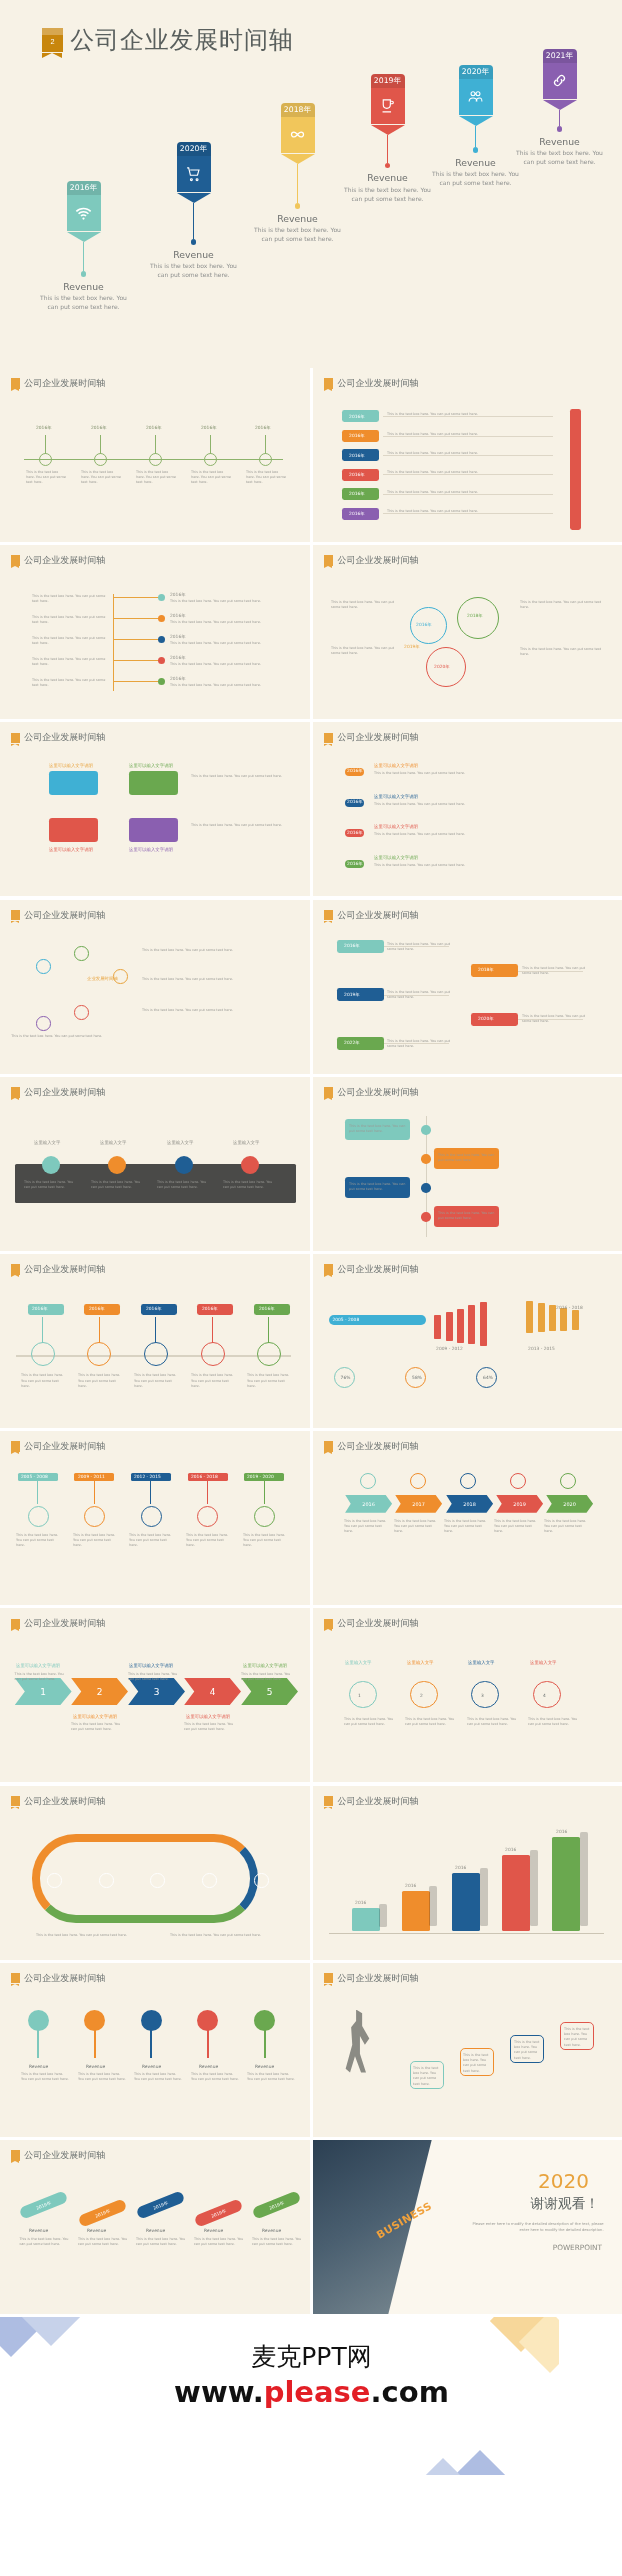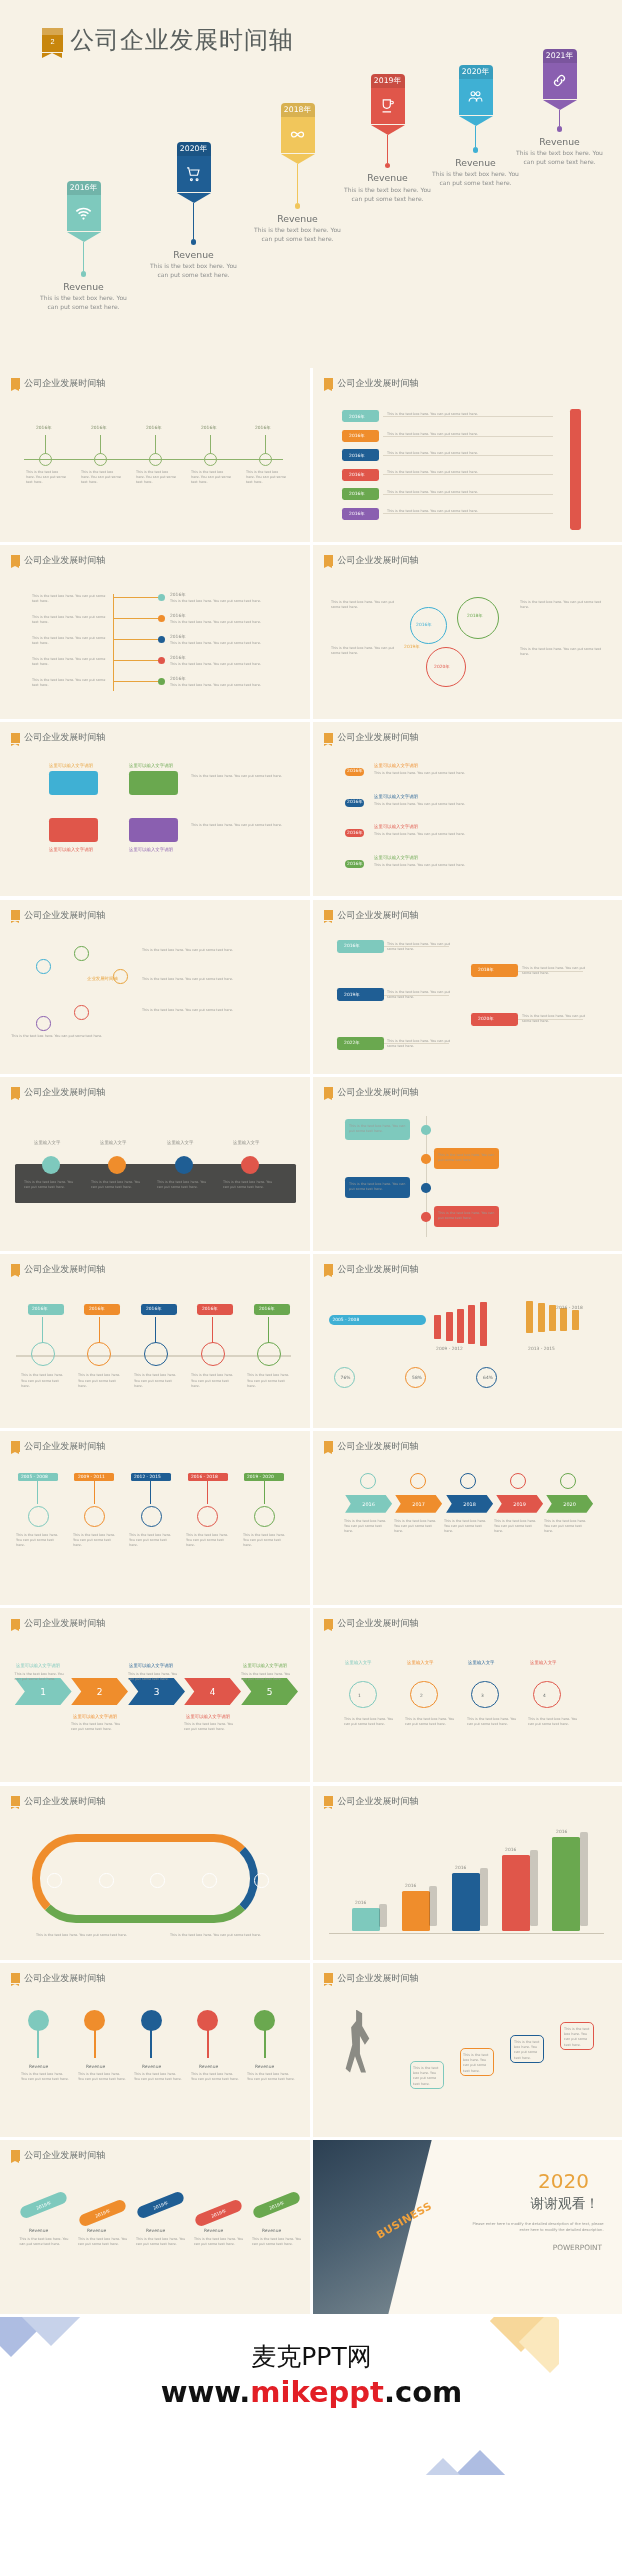--- a/index.html
+++ b/index.html
@@ -822,18 +822,18 @@
 
   <div class="footer">
     <div class="dia" style="left:-11.3px;top:-13px;background:#aebde2;"></div>
     <div class="dia" style="left:29px;top:-24px;background:#c7d2ea;"></div>
     <div class="dia" style="right:16px;top:-18px;background:#f7d79a;"></div>
     <div class="dia" style="right:-13px;top:3.2px;background:#fbe8bd;"></div>
     <div class="dia" style="right:57px;bottom:-27.5px;background:#aebde2;"></div>
     <div class="dia" style="right:94px;bottom:-36px;background:#c7d2ea;"></div>
     <div class="footer-cn">麦克PPT网</div>
     <div class="footer-url">
-      <span>www.</span><span class="hl">mikeppt</span><span>.com</span>
+      <span>www.</span><span class="hl">please</span><span>.com</span>
     </div>
   </div>
 
 </div>
 
 
 </body></html>

